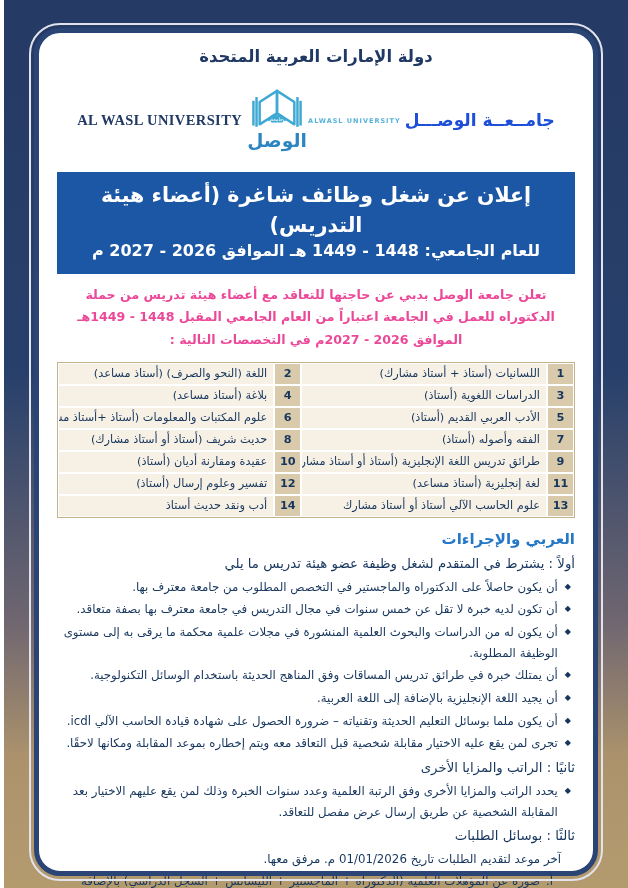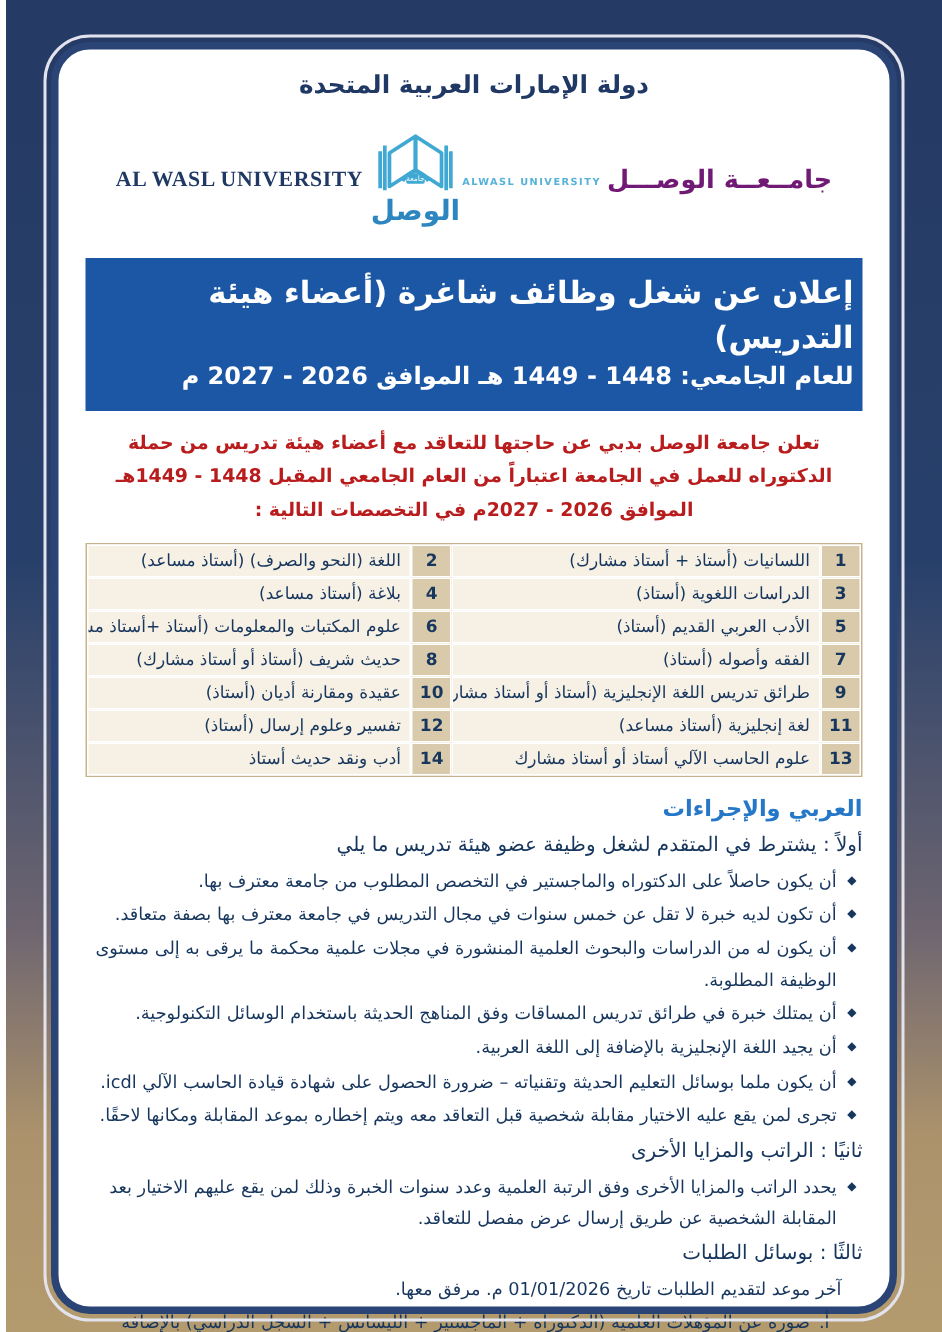--- a/index.html
+++ b/index.html
@@ -7,27 +7,27 @@
   body{width:628px;height:888px;overflow:hidden;font-family:"DejaVu Sans",sans-serif;}
   .canvas{position:relative;width:624px;height:888px;
     background:linear-gradient(180deg,#253a64 0%,#27406b 42%,#6f6670 70%,#ab926c 85%,#b49b6e 100%);
     background-color:#253a64;}
   .page{position:absolute;top:28px;left:30px;right:30px;bottom:12px;background:#ffffff;
     border:5px solid #2a4476;border-radius:26px;outline:2px solid #e2e3ec;outline-offset:3px;
     padding:10px 16px 8px;box-sizing:border-box;}
   .country{color:#1f3864;font-weight:bold;font-size:16.5px;text-align:center;margin-top:4px;}
   .logo-row{direction:ltr;display:flex;justify-content:center;align-items:center;gap:4px;margin:6px 0 4px;height:96px;}
   .uni-en{font-family:"Liberation Serif",serif;font-weight:bold;font-size:14.5px;color:#1f3864;letter-spacing:.4px;}
-  .uni-ar{font-weight:bold;font-size:17px;color:#701a75;}
+  .uni-ar{font-weight:bold;font-size:17px;color:#1d4ed8;}
   .logo{display:flex;flex-direction:row;align-items:center;}
   .logo-caption{font-size:6.5px;color:#56b2d8;letter-spacing:1px;font-weight:bold;margin-top:1px;}
-  .banner{background:#1b57a4;color:#fff;text-align:right;padding:9px 6px 11px;margin:4px 2px 10px;}
+  .banner{background:#1b57a4;color:#fff;text-align:center;padding:9px 6px 11px;margin:4px 2px 10px;}
   .banner-l1{font-weight:bold;font-size:20.5px;line-height:1.45;}
   .banner-l2{font-weight:bold;font-size:16px;line-height:1.4;}
-  .intro{color:#b91c1c;font-weight:bold;font-size:12.6px;line-height:1.8;text-align:center;margin:6px 2px 10px;}
+  .intro{color:#ec4899;font-weight:bold;font-size:12.6px;line-height:1.8;text-align:center;margin:6px 2px 10px;}
   .tbl-wrap{border:1px solid #c5b38d;margin:0 2px 12px;}
   table{width:100%;border-collapse:separate;border-spacing:0;table-layout:fixed;font-size:11.3px;color:#17365d;}
   td{border:1px solid #ffffff;padding:2.5px 6px;height:15px;overflow:hidden;white-space:nowrap;}
   td.num{background:#d9caab;font-weight:bold;text-align:center;padding:2.5px 2px;}
   td.txt{background:#f7f1e5;text-align:right;}
   .sec-heading{color:#2577c8;font-weight:bold;font-size:15px;margin:4px 2px 8px;}
   .sub-title{color:#17365d;font-weight:normal;font-size:13.3px;margin:8px 2px 6px;}
   .bullet{display:flex;align-items:flex-start;gap:7px;margin:0 6px 2px 2px;color:#17365d;font-size:11.8px;line-height:1.75;}
   .diamond{color:#17365d;font-size:8px;line-height:1;margin-top:6px;flex:0 0 auto;}
   .bt{flex:1 1 auto;}

